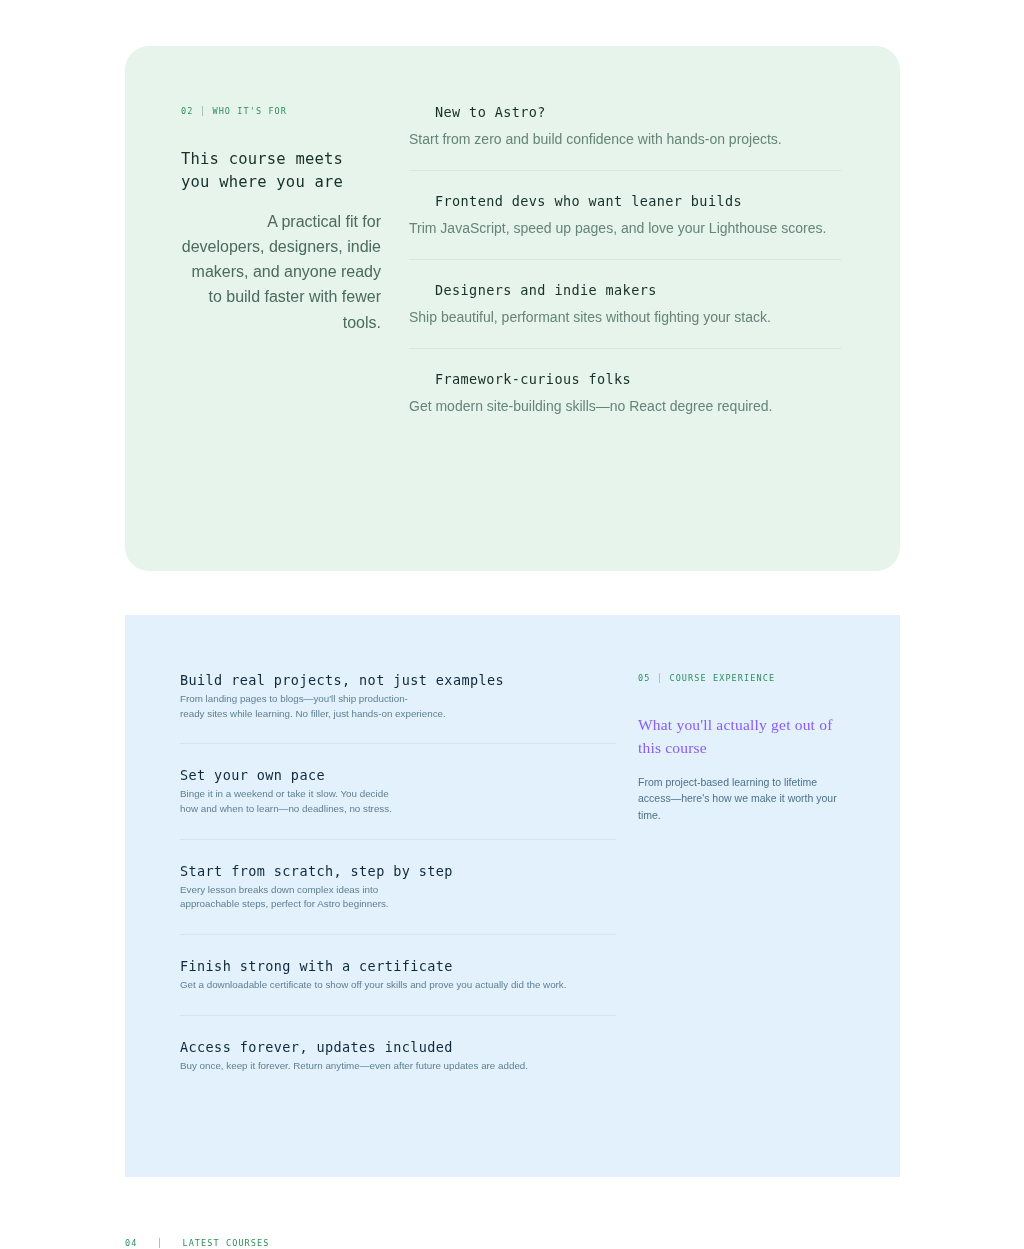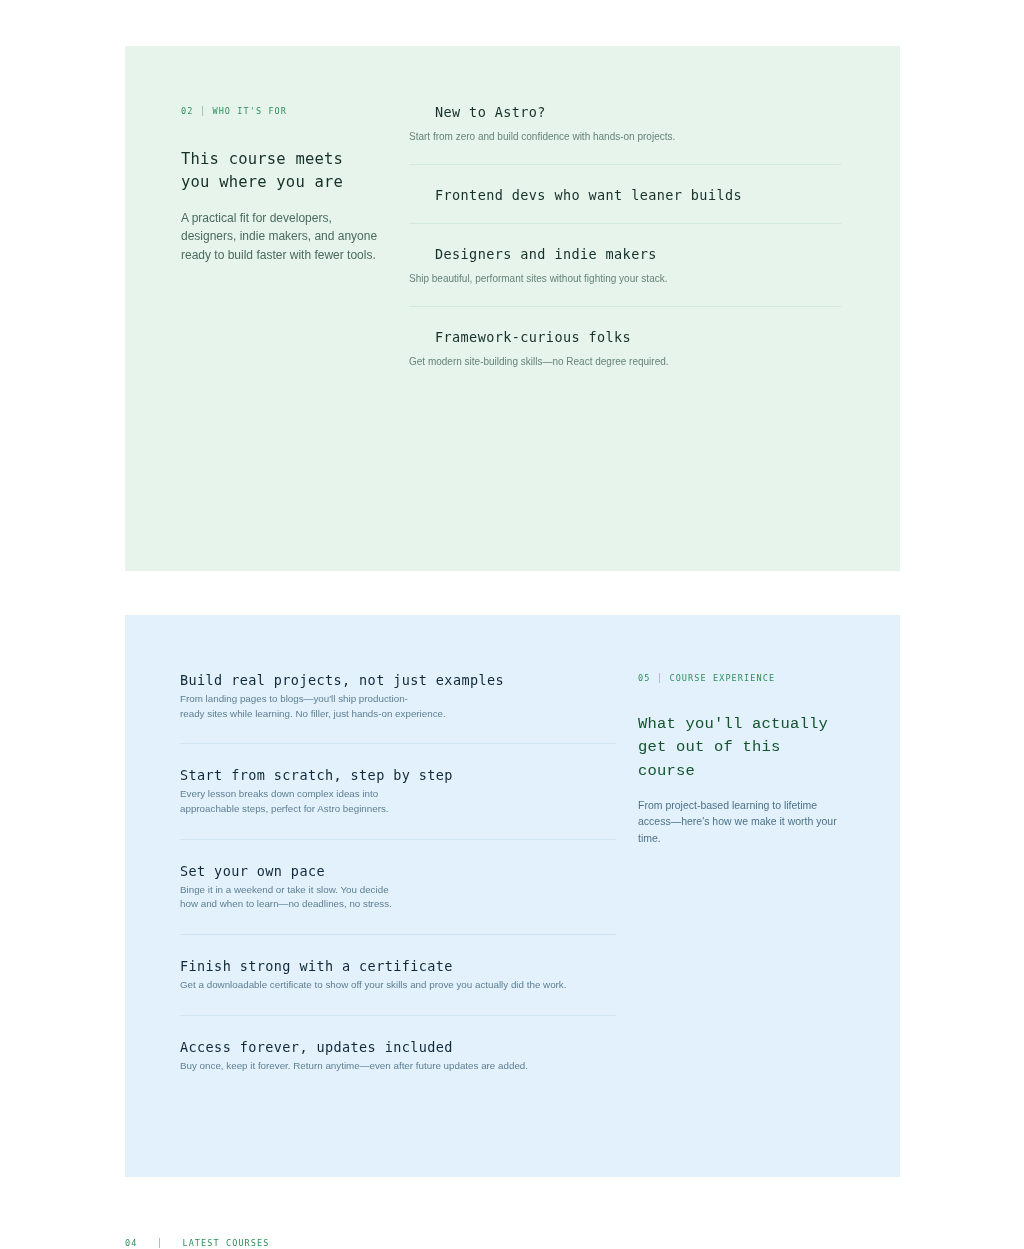--- a/index.html
+++ b/index.html
@@ -18,20 +18,21 @@
   }
 
   
   .section-audience {
     position: absolute;
     left: 125px;
     top: 46px;
     width: 775px;
     height: 525px;
     background: #e6f4ec;
+    border-radius: 24px;
   }
   .audience-left {
     position: absolute;
     left: 56px;
     top: 60px;
     width: 200px;
   }
   .eyebrow {
     display: flex;
     align-items: center;
@@ -55,23 +56,24 @@
     font-family: "DejaVu Sans Mono", monospace;
     font-size: 15.5px;
     line-height: 1.5;
     color: #16302a;
     letter-spacing: 0.2px;
     font-weight: normal;
   }
   .lede {
     margin-top: 14px;
     font-family: "Liberation Sans", sans-serif;
-    font-size: 12px;
+    font-size: 16px;
     line-height: 1.58;
     color: #4a6b5d;
+    text-align: right;
   }
 
   .audience-right {
     position: absolute;
     left: 284px;
     top: 58px;
     width: 432px;
   }
   .aud-item { padding-bottom: 20px; }
   .aud-item + .aud-item {
@@ -82,21 +84,21 @@
     font-family: "DejaVu Sans Mono", monospace;
     font-size: 13.5px;
     color: #16302a;
     letter-spacing: 0.4px;
     font-weight: normal;
     margin-left: 26px;
   }
   .aud-desc {
     margin-top: 9px;
     font-family: "Liberation Sans", sans-serif;
-    font-size: 10px;
+    font-size: 14px;
     color: #66847a;
     line-height: 1.5;
   }
 
   
   .section-experience {
     position: absolute;
     left: 125px;
     top: 615px;
     width: 775px;
@@ -134,24 +136,24 @@
   .exp-right {
     position: absolute;
     left: 513px;
     top: 58px;
     width: 200px;
   }
   .eyebrow-blue { color: #2b7fb8; }
   .eyebrow-blue .bar { background: #9cc6de; }
   .big-head-blue {
     margin-top: 30px;
-    font-family: Liberation Mono, monospace;
+    font-family: Liberation Serif, serif;
     font-size: 15.5px;
     line-height: 1.5;
-    color: #14532d;
+    color: #8b5cf6;
     letter-spacing: 0.2px;
     font-weight: normal;
   }
   .lede-blue {
     margin-top: 14px;
     font-family: "Liberation Sans", sans-serif;
     font-size: 10.5px;
     line-height: 1.58;
     color: #4d7288;
   }
@@ -195,20 +197,21 @@
 
     <div class="audience-right">
 
       <div class="aud-item">
         <h3 class="aud-title">New to Astro?</h3>
         <p class="aud-desc">Start from zero and build confidence with hands-on projects.</p>
       </div>
 
       <div class="aud-item">
         <h3 class="aud-title">Frontend devs who want leaner builds</h3>
+        <p class="aud-desc">Trim JavaScript, speed up pages, and love your Lighthouse scores.</p>
       </div>
 
       <div class="aud-item">
         <h3 class="aud-title">Designers and indie makers</h3>
         <p class="aud-desc">Ship beautiful, performant sites without fighting your stack.</p>
       </div>
 
 
       <div class="aud-item">
         <h3 class="aud-title">Framework-curious folks</h3>
@@ -222,29 +225,29 @@
 
     <div class="exp-left">
 
       <div class="exp-item">
         <h3 class="exp-title">Build real projects, not just examples</h3>
         <p class="exp-desc">From landing pages to blogs—you'll ship production-
 ready sites while learning. No filler, just hands-on experience.</p>
       </div>
 
       <div class="exp-item">
+        <h3 class="exp-title">Set your own pace</h3>
+        <p class="exp-desc">Binge it in a weekend or take it slow. You decide
+how and when to learn—no deadlines, no stress.</p>
+      </div>
+
+      <div class="exp-item">
         <h3 class="exp-title">Start from scratch, step by step</h3>
         <p class="exp-desc">Every lesson breaks down complex ideas into
 approachable steps, perfect for Astro beginners.</p>
-      </div>
-
-      <div class="exp-item">
-        <h3 class="exp-title">Set your own pace</h3>
-        <p class="exp-desc">Binge it in a weekend or take it slow. You decide
-how and when to learn—no deadlines, no stress.</p>
       </div>
 
       <div class="exp-item">
         <h3 class="exp-title">Finish strong with a certificate</h3>
         <p class="exp-desc">Get a downloadable certificate to show off your skills and prove you actually did the work.</p>
       </div>
 
       <div class="exp-item">
         <h3 class="exp-title">Access forever, updates included</h3>
         <p class="exp-desc">Buy once, keep it forever. Return anytime—even after future updates are added.</p>

